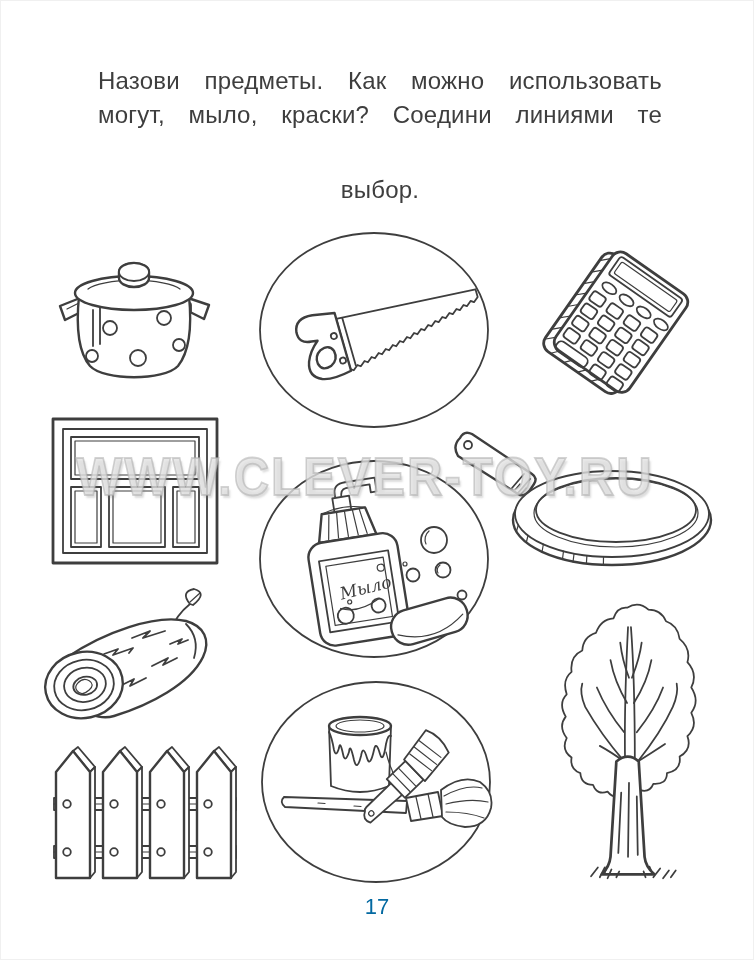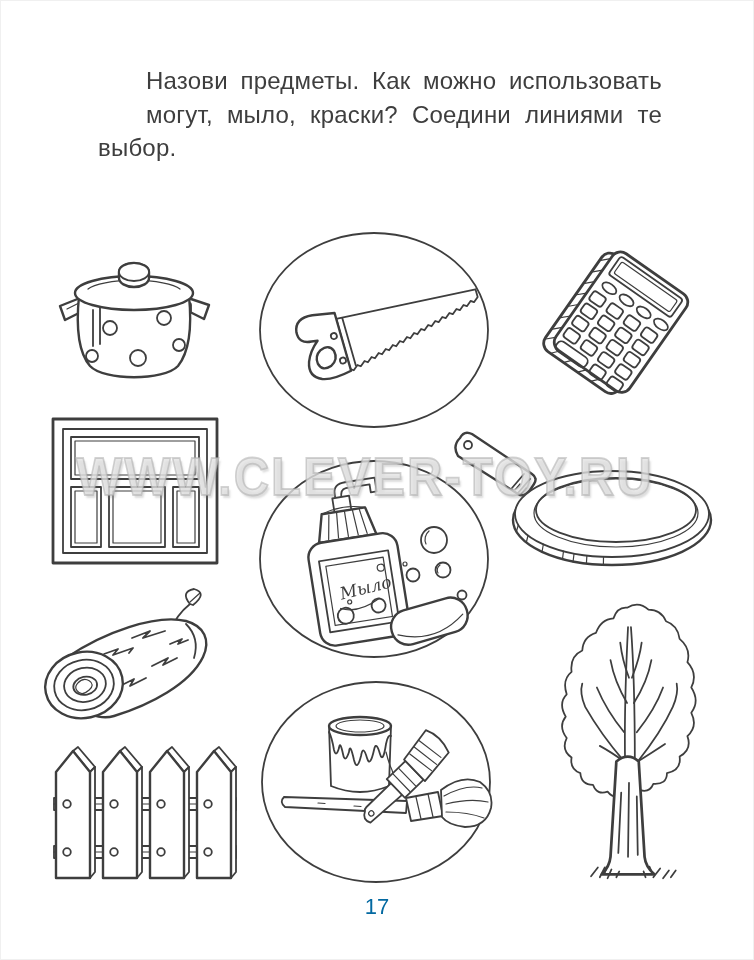--- a/index.html
+++ b/index.html
@@ -6,22 +6,22 @@
   .sheet {
     position:relative; width:754px; height:960px; background:var(--paper,#fff);
     font-family:"Liberation Sans", sans-serif; overflow:hidden;
     box-shadow: inset 0 0 0 1px #f0f0f0;
   }
   .task {
     position:absolute; left:98px; top:64px; width:564px;
     font-size:24px; line-height:33.5px; color:var(--ink,#3e3e3e);
     letter-spacing:0.2px;
   }
-  .task .jline { text-align:justify; text-align-last:justify;margin-left:48px; }
-  .task .lline { text-align:left; }
+  .task .jline { text-align:justify; text-align-last:justify; }
+  .task .lline { text-align:center;margin-top:42px; }
   .item { position:absolute; z-index:1; }
   svg.art { display:block; width:100%; height:100%; stroke:var(--ink,#3e3e3e);
     fill:none; stroke-width:2.4; stroke-linecap:round; stroke-linejoin:round; }
   svg.art .f  { fill:#ffffff; }
   svg.art .t1 { stroke-width:1.2; }
   svg.art .t2 { stroke-width:1.8; }
   svg.art .t3 { stroke-width:2.8; }
   svg.art text { stroke:none; fill:var(--ink,#3e3e3e);
     font-family:"DejaVu Serif", serif; font-style:italic; }
   .watermark {

